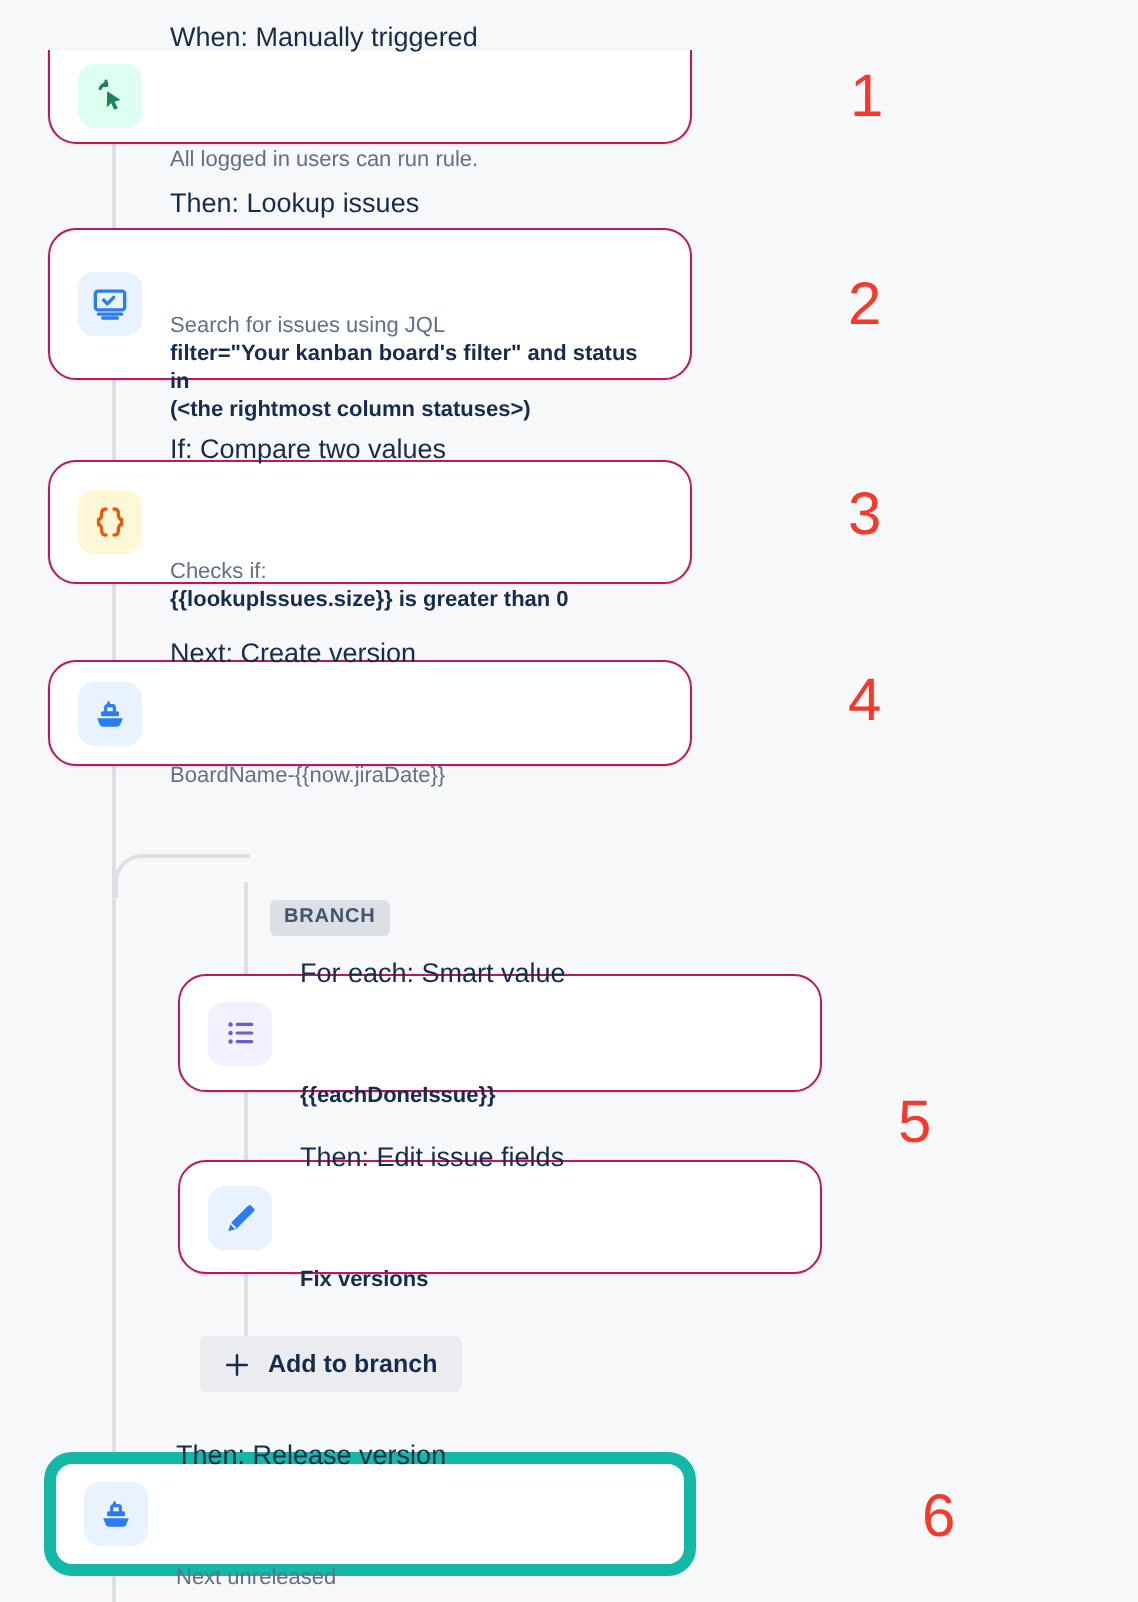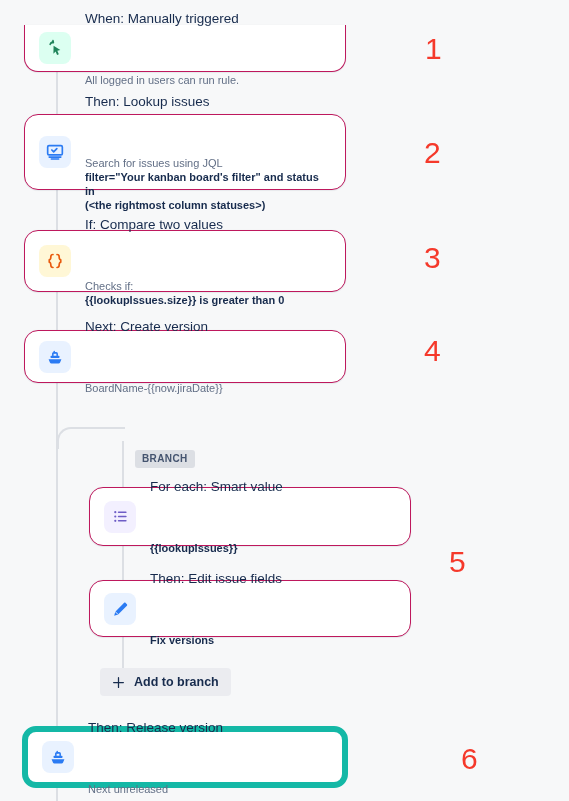--- a/index.html
+++ b/index.html
@@ -239,21 +239,21 @@
       <svg width="19" height="19" viewBox="0 0 24 24" fill="none" aria-hidden="true">
         <path d="M9.6 6.6h9.2M9.6 12h9.2M9.6 17.4h9.2" stroke="#6E5DC6" stroke-width="2" stroke-linecap="round"></path>
         <circle cx="5.4" cy="6.6" r="1.4" fill="#6E5DC6"></circle>
         <circle cx="5.4" cy="12" r="1.4" fill="#6E5DC6"></circle>
         <circle cx="5.4" cy="17.4" r="1.4" fill="#6E5DC6"></circle>
       </svg>
     </div>
     <div class="txt">
       <div class="title">For each: Smart value</div>
       <div class="sub">
-        <b class="sub-line">{{lookupIssues}}</b>
+        <b class="sub-line">{{eachDoneIssue}}</b>
       </div>
     </div>
   </div>
 
   <div class="card" style="left:89px; top:580px; width:322px; height:57px;">
     <div class="icon-box bg-blue">
       <svg width="19" height="19" viewBox="0 0 24 24" fill="none" aria-hidden="true">
         <path d="M17.3 3.9l2.8 2.8a1.2 1.2 0 0 1 0 1.7L9 19.6l-5 1.4 1.4-5L16.3 5.1c.3-.3 .7-.4 1-.4z" fill="#2B7BF3"></path>
         <path d="M5.4 16l2.9 2.9" stroke="#FFFFFF" stroke-width="1.1" stroke-linecap="round"></path>
       </svg>

